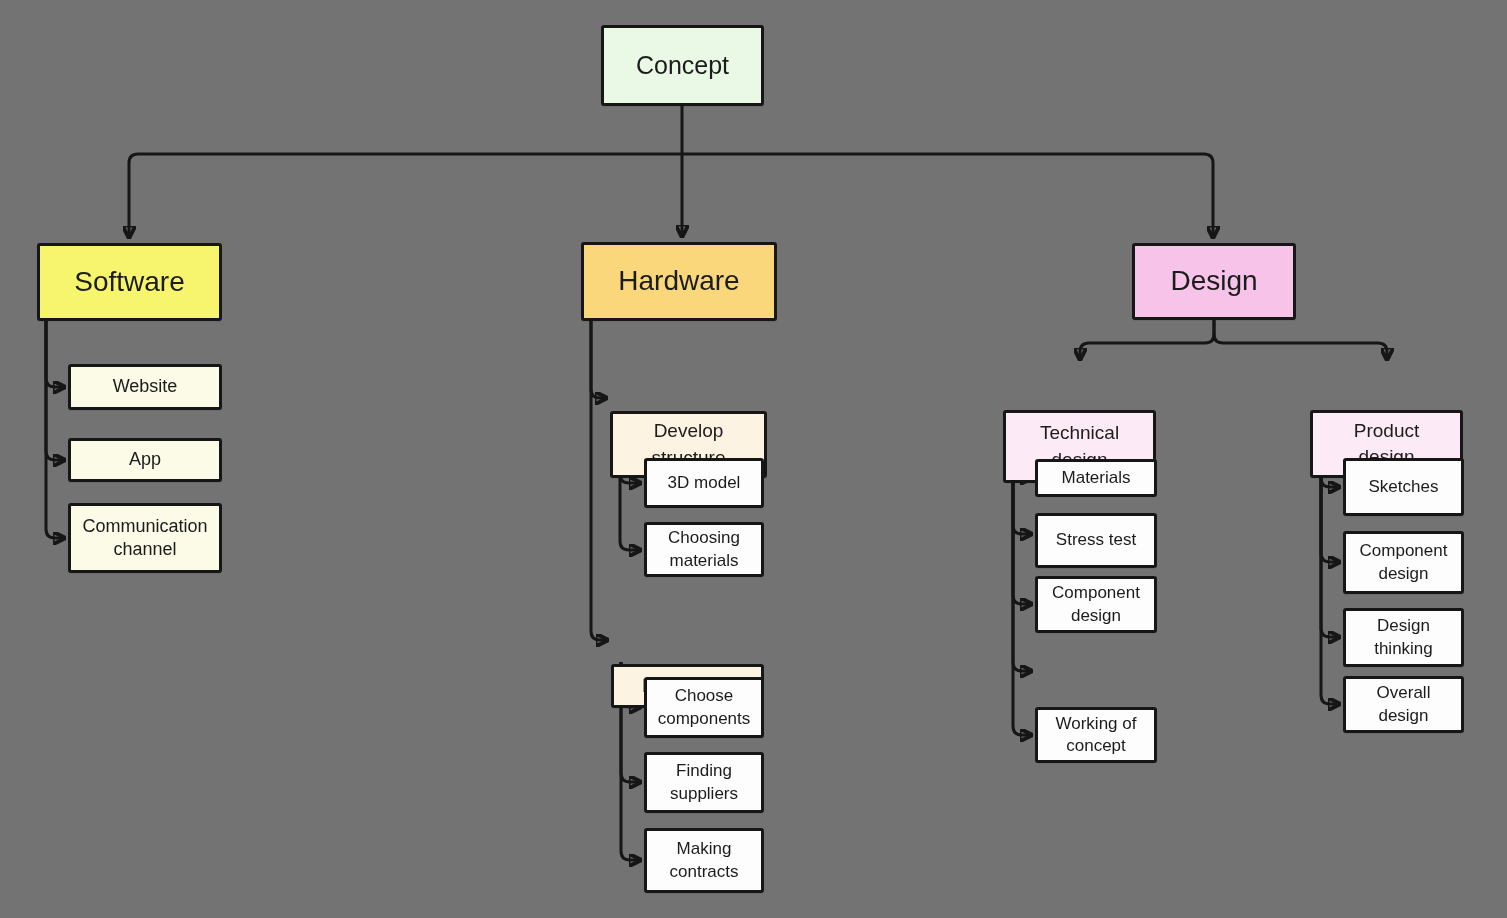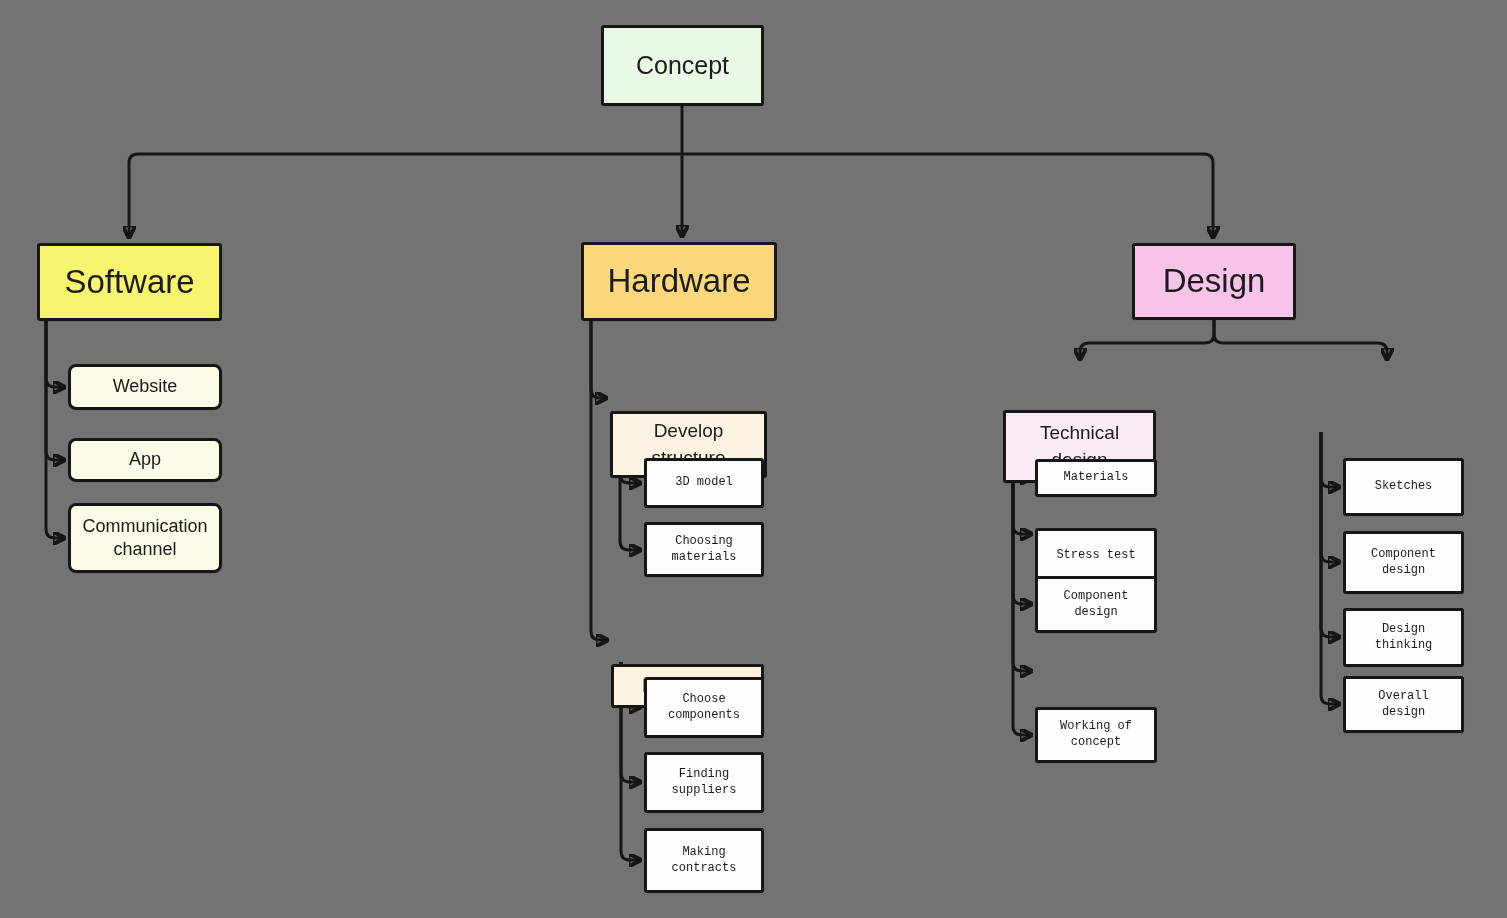--- a/index.html
+++ b/index.html
@@ -18,24 +18,24 @@
     box-sizing:border-box;
     border:3px solid #161616;
     border-radius:3px;
     display:flex;align-items:center;justify-content:center;
     text-align:center;
     line-height:1.3;
     padding:2px 10px;
     box-shadow:0 1px 1px rgba(0,0,0,0.07);
   }
   .fs-root{font-size:25px;}
-  .fs-branch{font-size:33px;}
+  .fs-branch{font-size:28px;}
   .fs-group{font-size:19px;line-height:1.38;margin-top:46px;}
-  .fs-leaf{font-size:12px;font-family:Liberation Mono, monospace;}
-  .fs-swleaf{font-size:18px;border-radius:8px;}
+  .fs-leaf{font-size:17px;}
+  .fs-swleaf{font-size:18px;}
   .fill-mint{background:#e9f9e5;}
   .fill-yellow{background:#f7f56d;}
   .fill-paleyellow{background:#fbfbe7;}
   .fill-amber{background:#f9d77a;}
   .fill-cream{background:#fcf3e2;}
   .fill-pink{background:#f8c3e9;}
   .fill-palepink{background:#fceaf6;}
   .fill-white{background:#fdfdfd;}
 </style>
 </head>
@@ -95,21 +95,22 @@
   <div class="node fill-white fs-leaf" style="left:644px;top:458px;width:120px;height:50px">3D model</div>
   <div class="node fill-white fs-leaf" style="left:644px;top:522px;width:120px;height:55px">Choosing materials</div>
   <div class="node fill-cream fs-group" style="left:611px;top:618px;width:153px;height:44px">Production</div>
   <div class="node fill-white fs-leaf" style="left:644px;top:677px;width:120px;height:61px">Choose components</div>
   <div class="node fill-white fs-leaf" style="left:644px;top:752px;width:120px;height:61px">Finding suppliers</div>
   <div class="node fill-white fs-leaf" style="left:644px;top:828px;width:120px;height:65px">Making contracts</div>
 
   <div class="node fill-pink fs-branch" style="left:1132px;top:243px;width:164px;height:77px">Design</div>
   <div class="node fill-palepink fs-group" style="left:1003px;top:364px;width:153px;height:73px">Technical design</div>
   <div class="node fill-white fs-leaf" style="left:1035px;top:459px;width:122px;height:38px">Materials</div>
-  <div class="node fill-white fs-leaf" style="left:1035px;top:528px;width:122px;height:55px">Stress test</div>
+  <div class="node fill-white fs-leaf" style="left:1035px;top:513px;width:122px;height:55px">Stress test</div>
   <div class="node fill-white fs-leaf" style="left:1035px;top:576px;width:122px;height:57px">Component design</div>
   <div class="node fill-white fs-leaf" style="left:1035px;top:707px;width:122px;height:56px">Working of concept</div>
+  <div class="node fill-palepink fs-group" style="left:1310px;top:364px;width:153px;height:68px;padding:2px 14px">Product design</div>
   <div class="node fill-white fs-leaf" style="left:1343px;top:458px;width:121px;height:58px">Sketches</div>
   <div class="node fill-white fs-leaf" style="left:1343px;top:531px;width:121px;height:63px">Component design</div>
   <div class="node fill-white fs-leaf" style="left:1343px;top:608px;width:121px;height:59px">Design thinking</div>
   <div class="node fill-white fs-leaf" style="left:1343px;top:676px;width:121px;height:57px">Overall design</div>
 
 </div>
 
 </body></html>

